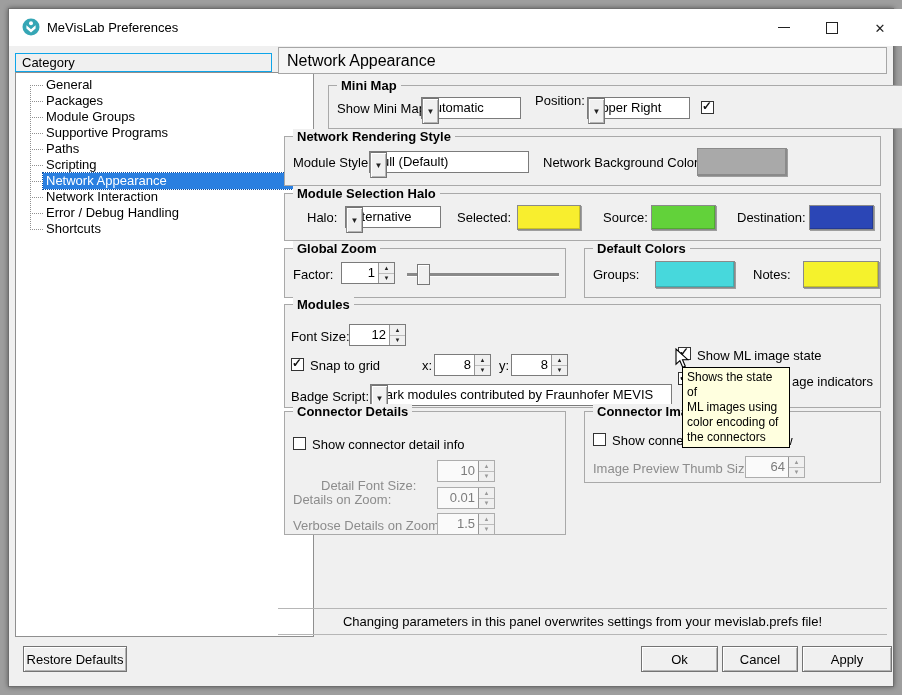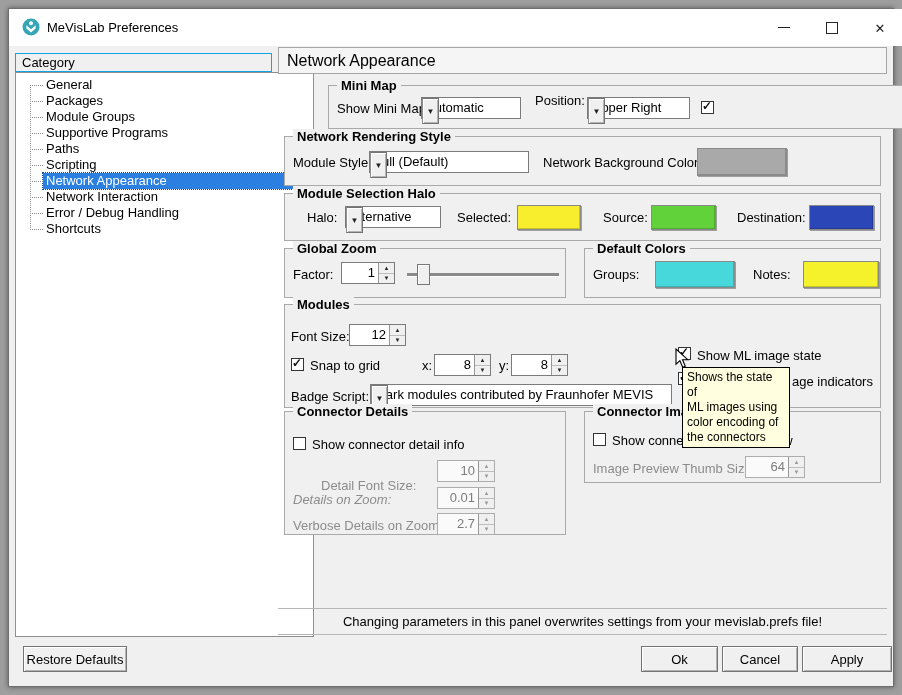--- a/index.html
+++ b/index.html
@@ -245,31 +245,31 @@
     <span class="cb" style="left:8px; top:25px;"></span>
     <span class="lbl" style="left:27px; top:25px;">Show connector detail info</span>
     <span class="lbl dis" style="left:8px; top:66px;margin-left:28px;">Detail Font Size:</span>
     <span class="spin disabled" style="left:152px; top:48px; width:58px;">
       <span class="val">10</span>
       <span class="btns">
           <span class="up"></span>
           <span class="dn"></span>
         </span>
     </span>
-    <span class="lbl dis" style="left:8px; top:80px;font-style:italic;">Details on Zoom:</span>
+    <span class="lbl dis" style="left:8px; top:80px;">Details on Zoom:</span>
     <span class="spin disabled" style="left:152px; top:75px; width:58px;">
       <span class="val">0.01</span>
       <span class="btns">
           <span class="up"></span>
           <span class="dn"></span>
         </span>
     </span>
     <span class="lbl dis" style="left:8px; top:106px;">Verbose Details on Zoom:</span>
     <span class="spin disabled" style="left:152px; top:101px; width:58px;">
-      <span class="val">2.7</span>
+      <span class="val">1.5</span>
       <span class="btns">
           <span class="up"></span>
           <span class="dn"></span>
         </span>
     </span>
   </div>
 
   <div class="grp" style="left:575px; top:402px; width:297px; height:72px;">
     <span class="grp-title">Connector Ima</span>
     <span class="cb" style="left:8px; top:21px;"></span>

